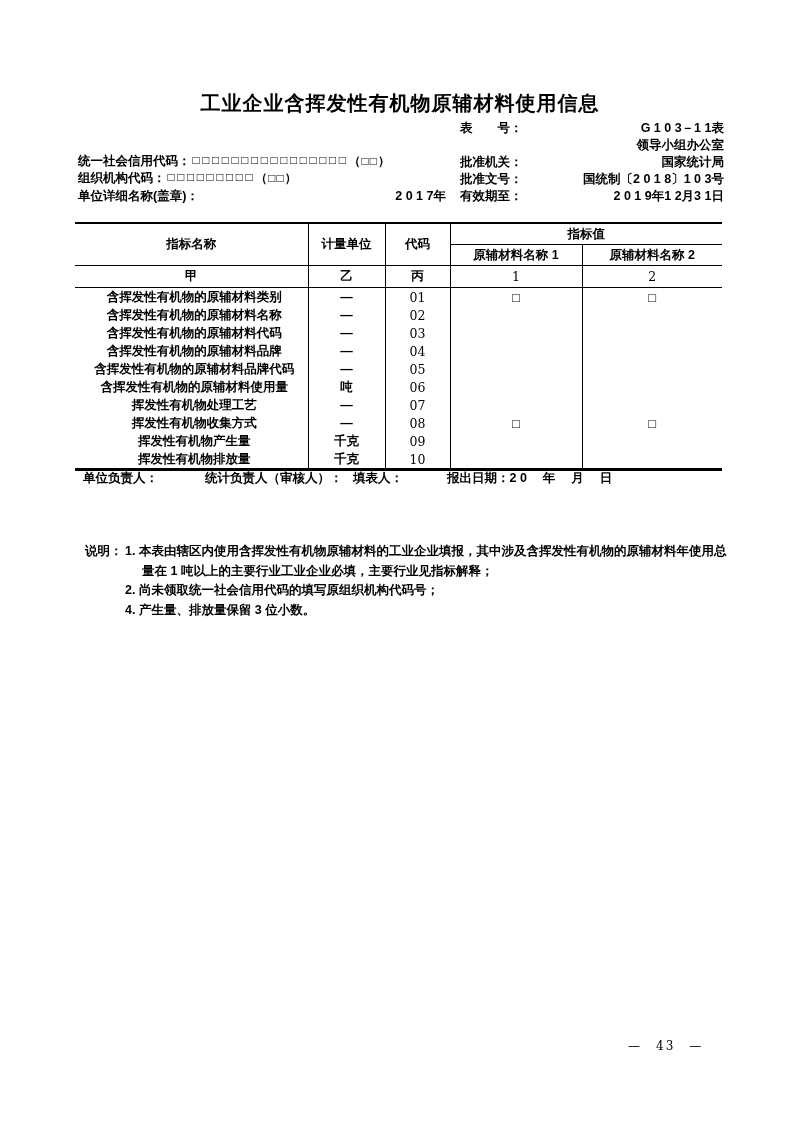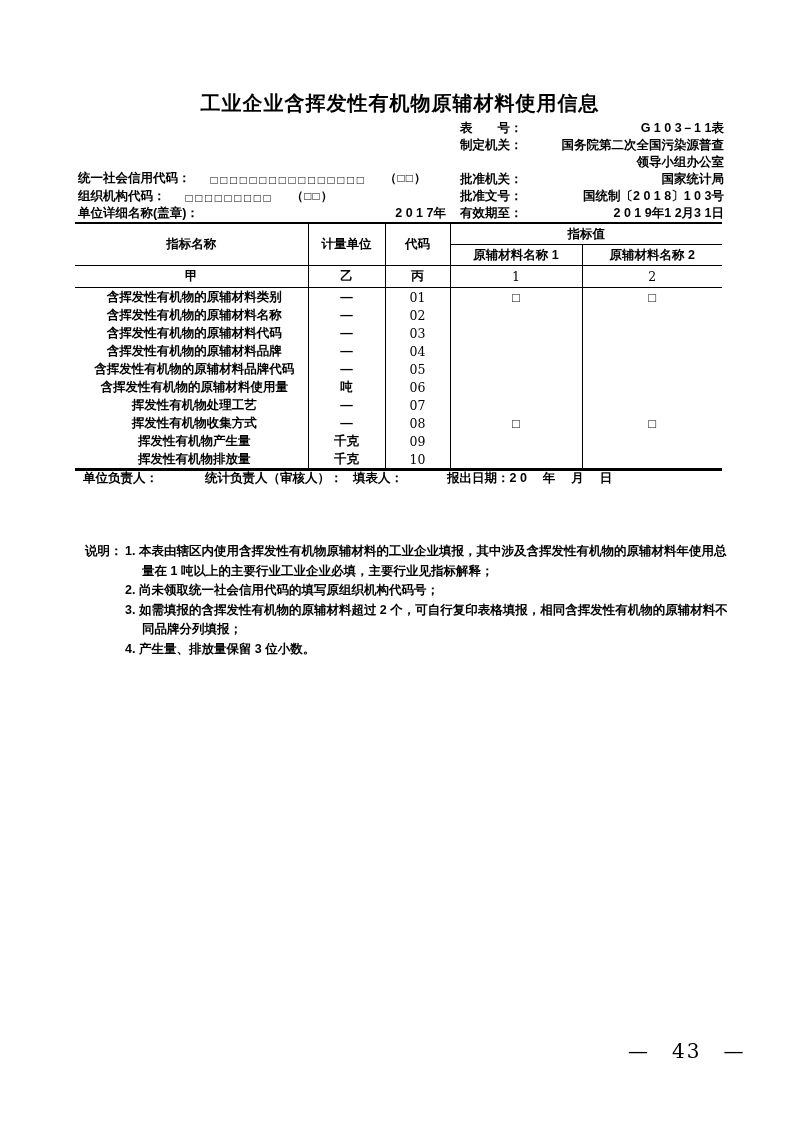--- a/index.html
+++ b/index.html
@@ -9,21 +9,21 @@
     position:relative;overflow:hidden;
   }
   .page{position:absolute;inset:0;}
   .form-title{
     position:absolute;top:90px;left:0;width:100%;text-align:center;
     font-size:20px;font-weight:bold;letter-spacing:1px;
   }
   
   .meta{position:absolute;left:78px;top:120px;width:646px;display:flex;font-size:12.5px;font-weight:bold;}
   .meta-left{width:382px;display:flex;flex-direction:column;justify-content:flex-end;}
-  .meta-left .mrow{height:17.5px;display:flex;align-items:flex-end;white-space:nowrap;gap:18px;}
+  .meta-left .mrow{height:17.5px;display:flex;align-items:flex-start;white-space:nowrap;}
   .boxes{letter-spacing:2.5px;font-size:12px;margin-left:2px;}
   .suffix{font-size:12px;letter-spacing:1px;}
   .year{margin-left:auto;margin-right:14px;}
   .meta-right{flex:1;display:flex;flex-direction:column;justify-content:flex-end;}
   .meta-right .mrow{height:17px;display:flex;align-items:flex-end;}
   .meta-right .mlabel{white-space:pre;}
   .meta-right .mvalue{margin-left:auto;text-align:right;white-space:pre;}
   
   .tablewrap{position:absolute;left:75px;top:222px;width:647px;}
   table{border-collapse:collapse;table-layout:fixed;width:647px;
@@ -50,21 +50,21 @@
   .sig-stats{left:130px;}
   .sig-preparer{left:278px;}
   .sig-date{left:372px;}
   
   .notes{position:absolute;left:85px;top:507px;width:648px;
          font-size:12.5px;font-weight:bold;line-height:19.5px;display:flex;margin-top:35px;}
   .notes-label{white-space:nowrap;width:40px;flex:none;}
   .notes-body{flex:1;}
   .note-item{padding-left:17px;text-indent:-17px;}
   
-  .pagenum{position:absolute;top:1038px;left:628px;font-size:20px;letter-spacing:2px;
+  .pagenum{position:absolute;top:1038px;left:628px;font-size:12px;letter-spacing:2px;
            font-family:"DejaVu Serif","Liberation Serif",serif;}
 </style>
 </head>
 <body>
 
 <div class="page">
 
   <div class="form-title">工业企业含挥发性有机物原辅材料使用信息</div>
 
   <div class="meta">
@@ -81,24 +81,20 @@
       </div>
       <div class="mrow">
         <span>单位详细名称(盖章)：</span>
         <span class="year">2 0 1 7年</span>
       </div>
     </div>
     <div class="meta-right">
       <div class="mrow">
         <span class="mlabel">表　　号：</span>
         <span class="mvalue">G 1 0 3－1 1表</span>
-      </div>
-      <div class="mrow">
-        <span class="mlabel">制定机关：</span>
-        <span class="mvalue">国务院第二次全国污染源普查</span>
       </div>
       <div class="mrow">
         <span class="mlabel"></span>
         <span class="mvalue">领导小组办公室</span>
       </div>
       <div class="mrow">
         <span class="mlabel">批准机关：</span>
         <span class="mvalue">国家统计局</span>
       </div>
       <div class="mrow">
@@ -218,20 +214,19 @@
     <span class="sig-stats">统计负责人（审核人）：</span>
     <span class="sig-preparer">填表人：</span>
     <span class="sig-date">报出日期：2 0　 年　 月　 日</span>
   </div>
 
   <div class="notes">
     <div class="notes-label">说明：</div>
     <div class="notes-body">
       <div class="note-item">1. 本表由辖区内使用含挥发性有机物原辅材料的工业企业填报，其中涉及含挥发性有机物的原辅材料年使用总量在 1 吨以上的主要行业工业企业必填，主要行业见指标解释；</div>
       <div class="note-item">2. 尚未领取统一社会信用代码的填写原组织机构代码号；</div>
-      <div class="note-item">3. 如需填报的含挥发性有机物的原辅材料超过 2 个，可自行复印表格填报，相同含挥发性有机物的原辅材料不同品牌分列填报；</div>
       <div class="note-item">4. 产生量、排放量保留 3 位小数。</div>
     </div>
   </div>
 
   <div class="pagenum">—　43　—</div>
 
 </div>
 
 </body></html>

